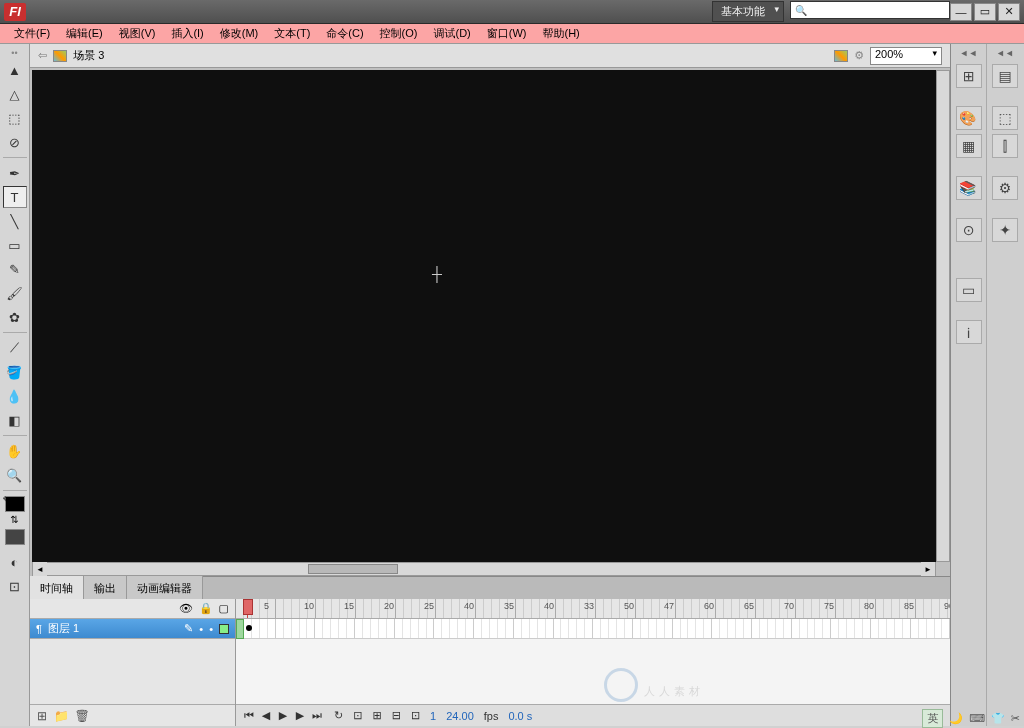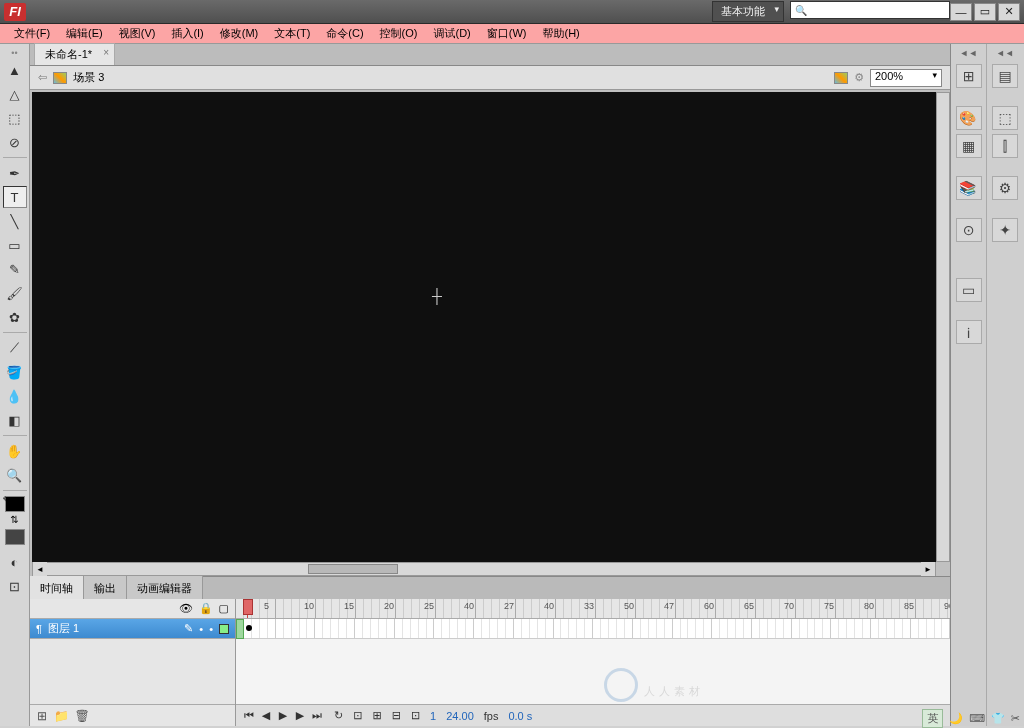--- a/index.html
+++ b/index.html
@@ -162,26 +162,20 @@
     <div class="color-swatch stroke-sw">
         <span style="position:absolute;left:-3px;top:-2px;font-size:9px;">✎</span>
       </div>
     <div class="swap-colors">⇅</div>
     <div class="color-swatch fill-sw"></div>
     <div class="tool lower-tools">◐</div>
     <div class="tool">⊡</div>
   </div>
 
   <div class="center-col">
-    <div class="doc-tabs">
-      <div class="doc-tab">
-        <span>未命名-1*</span>
-        <span class="close">×</span>
-      </div>
-    </div>
 
     <div class="edit-bar">
       <div class="edit-bar-left">
         <span style="color:#777">⇦</span>
         <span class="scene-icon"></span>
         <span>场景 3</span>
       </div>
       <div class="edit-bar-right">
         <span class="scene-icon"></span>
         <span style="color:#888">⚙</span>
@@ -273,21 +267,21 @@
                 <div class="ruler-cell"></div>
                 <div class="ruler-cell"></div>
                 <div class="ruler-cell major">
                   <div class="ruler-num">40</div>
                 </div>
                 <div class="ruler-cell"></div>
                 <div class="ruler-cell"></div>
                 <div class="ruler-cell"></div>
                 <div class="ruler-cell"></div>
                 <div class="ruler-cell major">
-                  <div class="ruler-num">27</div>
+                  <div class="ruler-num">35</div>
                 </div>
                 <div class="ruler-cell"></div>
                 <div class="ruler-cell"></div>
                 <div class="ruler-cell"></div>
                 <div class="ruler-cell"></div>
                 <div class="ruler-cell major">
                   <div class="ruler-num">40</div>
                 </div>
                 <div class="ruler-cell"></div>
                 <div class="ruler-cell"></div>

